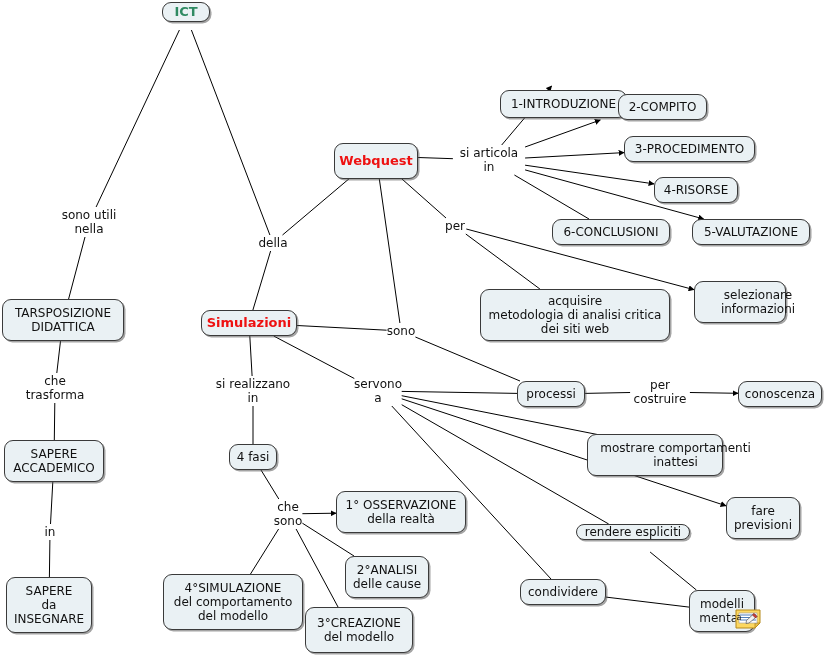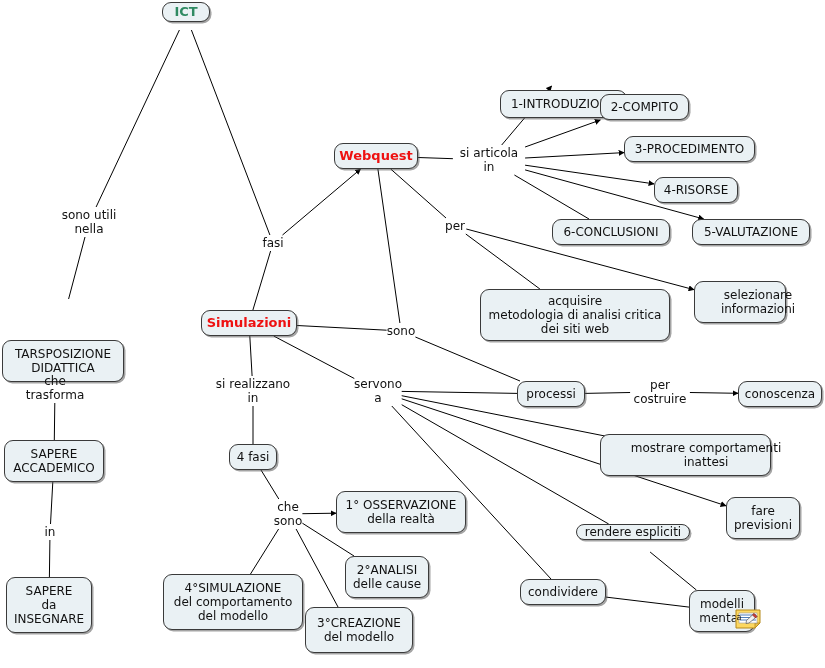--- a/index.html
+++ b/index.html
@@ -117,43 +117,43 @@
         <line x1="261.0" y1="470.0" x2="278.8" y2="499.0"></line>
         <line x1="302.4" y1="513.7" x2="336.0" y2="513.2" marker-end="url(#arrow)"></line>
         <line x1="302.4" y1="523.2" x2="354.0" y2="556.0"></line>
         <line x1="296.1" y1="529.0" x2="347.7" y2="625.0"></line>
         <line x1="278.6" y1="529.0" x2="250.5" y2="574.0"></line>
       </g>
   </svg>
 
   <div id="node-layer">
       <div class="node concept-ict" style="left: 162px; top: 2px; width: 48px; height: 20px;">ICT</div>
-      <div class="node" style="left: 2px; top: 299px; width: 122px; height: 42px; margin-top: 41px;">TARSPOSIZIONE
+      <div class="node" style="left: 2px; top: 299px; width: 122px; height: 42px;">TARSPOSIZIONE
 DIDATTICA</div>
       <div class="node" style="left: 4px; top: 440px; width: 100px; height: 42px;">SAPERE
 ACCADEMICO</div>
       <div class="node" style="left: 6px; top: 577px; width: 86px; height: 56px;">SAPERE
 da
 INSEGNARE</div>
-      <div class="node concept-red" style="left: 334px; top: 143px; width: 84px; height: 26px;">Webquest</div>
+      <div class="node concept-red" style="left: 334px; top: 143px; width: 84px; height: 36px;">Webquest</div>
       <div class="node concept-red" style="left: 201px; top: 310px; width: 96px; height: 26px;">Simulazioni</div>
       <div class="node" style="left: 500px; top: 58px; width: 127px; height: 28px; margin-top: 32px;">1-INTRODUZIONE</div>
-      <div class="node" style="left: 600px; top: 94px; width: 89px; height: 26px;">2-COMPITO</div>
+      <div class="node" style="left: 618px; top: 94px; width: 89px; height: 26px;">2-COMPITO</div>
       <div class="node" style="left: 624px; top: 136px; width: 131px; height: 26px;">3-PROCEDIMENTO</div>
       <div class="node" style="left: 654px; top: 177px; width: 84px; height: 26px;">4-RISORSE</div>
       <div class="node" style="left: 692px; top: 219px; width: 118px; height: 26px;">5-VALUTAZIONE</div>
       <div class="node" style="left: 552px; top: 219px; width: 118px; height: 26px;">6-CONCLUSIONI</div>
       <div class="node" style="left: 694px; top: 281px; width: 92px; height: 42px; padding-left: 42px;">selezionare
 informazioni</div>
       <div class="node" style="left: 480px; top: 289px; width: 190px; height: 52px;">acquisire
 metodologia di analisi critica
 dei siti web</div>
       <div class="node" style="left: 517px; top: 381px; width: 68px; height: 26px;">processi</div>
       <div class="node" style="left: 738px; top: 381px; width: 84px; height: 26px;">conoscenza</div>
-      <div class="node" style="left: 600px; top: 434px; width: 171px; height: 42px; padding-left: 47px;">mostrare comportamenti
+      <div class="node" style="left: 587px; top: 434px; width: 136px; height: 42px; padding-left: 47px;">mostrare comportamenti
 inattesi</div>
       <div class="node" style="left: 726px; top: 497px; width: 74px; height: 42px;">fare
 previsioni</div>
       <div class="node" style="left: 576px; top: 524px; width: 114px; height: 16px;">rendere espliciti</div>
       <div class="node" style="left: 520px; top: 579px; width: 86px; height: 26px;">condividere</div>
       <div class="node" style="left: 689px; top: 590px; width: 66px; height: 42px;">modelli
 mentali</div>
       <div class="node" style="left: 229px; top: 444px; width: 48px; height: 26px;">4 fasi</div>
       <div class="node" style="left: 336px; top: 491px; width: 130px; height: 42px;">1° OSSERVAZIONE
 della realtà</div>
@@ -161,21 +161,21 @@
 delle cause</div>
       <div class="node" style="left: 305px; top: 607px; width: 108px; height: 46px;">3°CREAZIONE
 del modello</div>
       <div class="node" style="left: 163px; top: 574px; width: 140px; height: 56px;">4°SIMULAZIONE
 del comportamento
 del modello</div>
     </div>
   <div id="label-layer">
       <div class="link-label" style="left: 89px; top: 222px;">sono utili
 nella</div>
-      <div class="link-label" style="left: 273px; top: 243px;">fasi</div>
+      <div class="link-label" style="left: 273px; top: 243px;">della</div>
       <div class="link-label" style="left: 55px; top: 388px;">che
 trasforma</div>
       <div class="link-label" style="left: 50px; top: 532px;">in</div>
       <div class="link-label" style="left: 489px; top: 160px;">si articola
 in</div>
       <div class="link-label" style="left: 455px; top: 226px;">per</div>
       <div class="link-label" style="left: 401px; top: 331px;">sono</div>
       <div class="link-label" style="left: 660px; top: 392px;">per
 costruire</div>
       <div class="link-label" style="left: 378px; top: 391px;">servono

